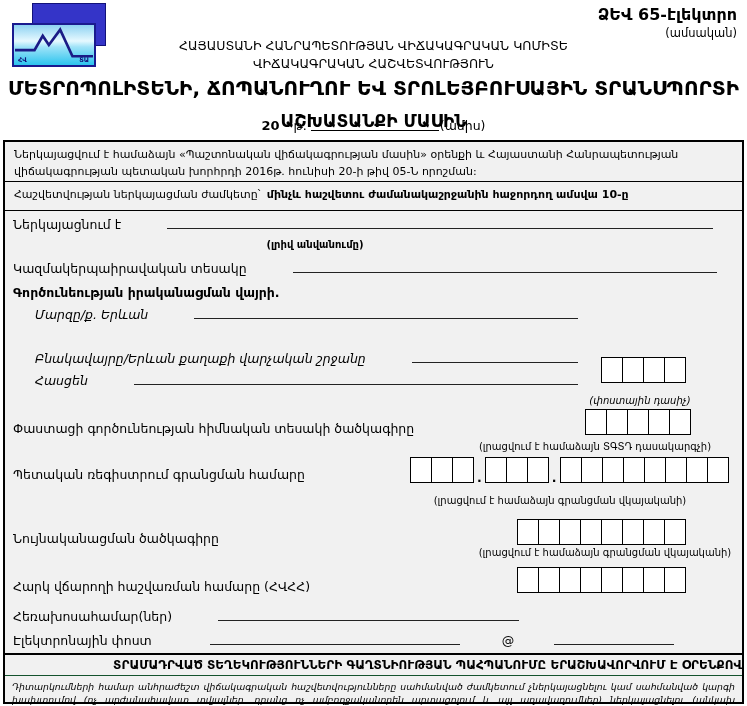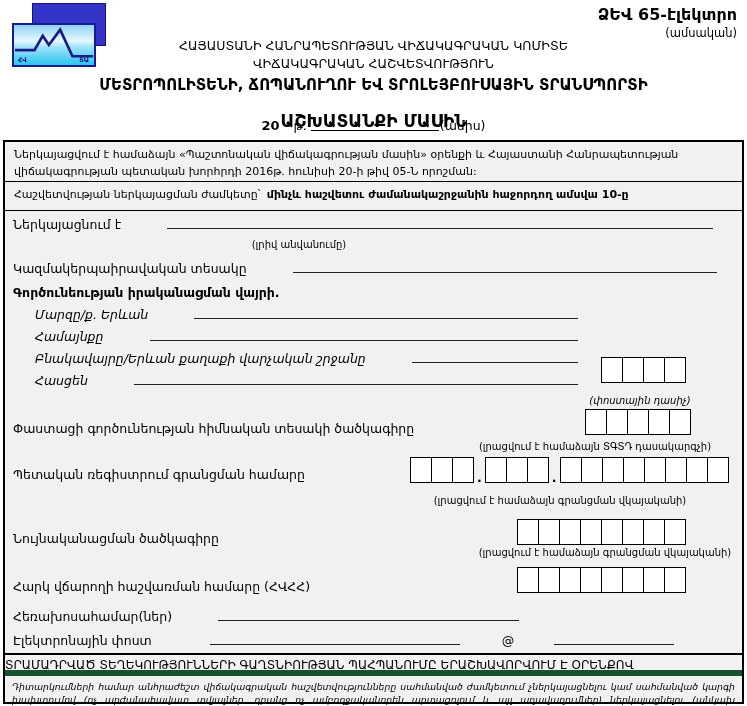--- a/index.html
+++ b/index.html
@@ -15,36 +15,36 @@
       border:2px solid #1a1a8f;}
   .logo-front svg{position:absolute;left:0;top:0;width:100%;height:100%;}
   .logo-letter{position:absolute;bottom:1px;font-size:6.5px;font-weight:bold;color:#12127a;line-height:7px;}
   .logo-letter.l{left:4px;} .logo-letter.r{right:5px;}
   .code-block{position:absolute;right:10px;top:5px;text-align:right;}
   .code-block .code{font-weight:bold;font-size:16px;}
   .code-block .per{font-size:11.5px;margin-top:2px;}
   .cline{position:absolute;left:0;right:0;text-align:center;}
   .committee{top:38px;font-size:12.5px;}
   .reptype{top:56px;font-size:12.5px;}
-  .title1{top:76px;font-size:15px;font-weight:bold;}
+  .title1{top:76px;font-size:20px;font-weight:bold;}
   .title2{top:111px;font-size:17px;font-weight:bold;}
   .yearline{top:118px;font-size:12.5px;}
   .yearline .inner{display:inline-flex;align-items:flex-end;}
   .yearline b{font-size:13px;}
   .sp{display:inline-block;width:14px;}
   .u{display:inline-block;border-bottom:1px solid #000;height:12px;}
 
   
   .formbox{position:absolute;left:3px;top:140px;width:737px;height:560px;border:2px solid #000;background:#f1f1f1;}
   .sec{box-sizing:border-box;}
   .sec-legal{height:40px;padding:4px 9px 0;border-bottom:1px solid #000;font-size:11px;line-height:17px;}
   .sec-deadline{height:29px;padding:6px 9px 0;border-bottom:1px solid #000;font-size:11px;}
   .sec-deadline b{margin-left:3px;}
   .sec-main{position:relative;height:444px;border-bottom:2px solid #000;font-size:12.5px;}
-  .sec-guarantee{height:21px;border-bottom:6px solid #14532d;text-align:left;font-weight:normal;font-size:12px;line-height:20px;}
+  .sec-guarantee{height:21px;border-bottom:1px solid #14532d;text-align:right;font-weight:bold;font-size:12px;line-height:20px;}
   .sec-fine{padding:4px 7px 0;font-size:9.3px;font-style:italic;line-height:13px;text-align:justify;}
 
   .row{position:absolute;display:flex;align-items:flex-end;gap:40px;}
   .row .lbl{white-space:nowrap;}
   .fill{flex:1;border-bottom:1px solid #222;margin:0 2px 3px 6px;height:10px;}
   .fillw{border-bottom:1px solid #222;margin:0 2px 3px 6px;height:10px;}
   .ital{font-style:italic;}
   .boldlbl{font-weight:bold;}
   .cap{position:absolute;font-size:10px;text-align:center;}
   .cells{position:absolute;display:flex;}
@@ -100,40 +100,36 @@
       <span>Հաշվետվության ներկայացման ժամկետը՝</span>
       <b>մինչև հաշվետու ժամանակաշրջանին հաջորդող ամսվա 10-ը</b>
     </div>
 
     <div class="sec sec-main">
 
       <div class="row" style="left:8px;top:6px;width:702px;">
         <span class="lbl">Ներկայացնում է</span>
         <span class="fill"></span>
       </div>
-      <div class="cap" style="left:154px;top:28px;width:280px;">(լրիվ անվանումը)</div>
+      <div class="cap" style="left:170px;top:28px;width:280px;font-weight:bold;">(լրիվ անվանումը)</div>
 
       <div class="row" style="left:8px;top:50px;width:706px;">
         <span class="lbl">Կազմակերպաիրավական  տեսակը</span>
         <span class="fill"></span>
       </div>
 
       <div class="row" style="left:8px;top:74px;">
         <span class="lbl boldlbl">Գործունեության իրականացման վայրի.</span>
       </div>
 
       <div class="row ital" style="left:30px;top:96px;width:545px;">
         <span class="lbl">Մարզը/ք. Երևան</span>
         <span class="fill"></span>
       </div>
 
-      <div class="row ital" style="left:30px;top:118px;width:545px;">
-        <span class="lbl">Համայնքը</span>
-        <span class="fill"></span>
-      </div>
 
       <div class="row ital" style="left:30px;top:140px;width:545px;">
         <span class="lbl">Բնակավայրը/Երևան քաղաքի վարչական շրջանը</span>
         <span class="fill"></span>
       </div>
 
       <div class="row ital" style="left:30px;top:162px;width:545px;">
         <span class="lbl">Հասցեն</span>
         <span class="fill"></span>
       </div>

